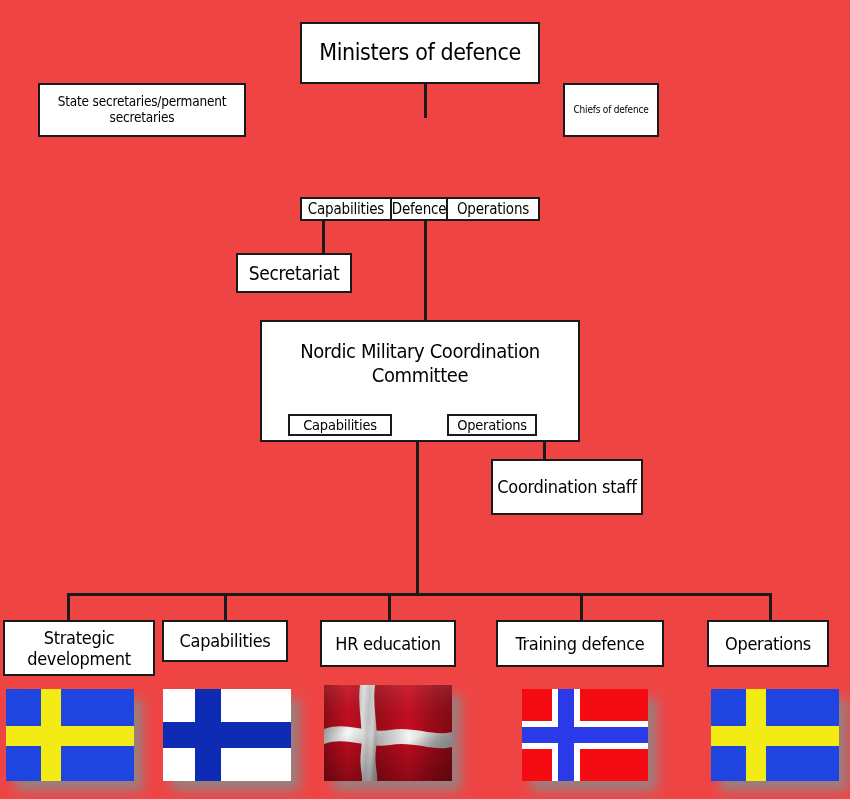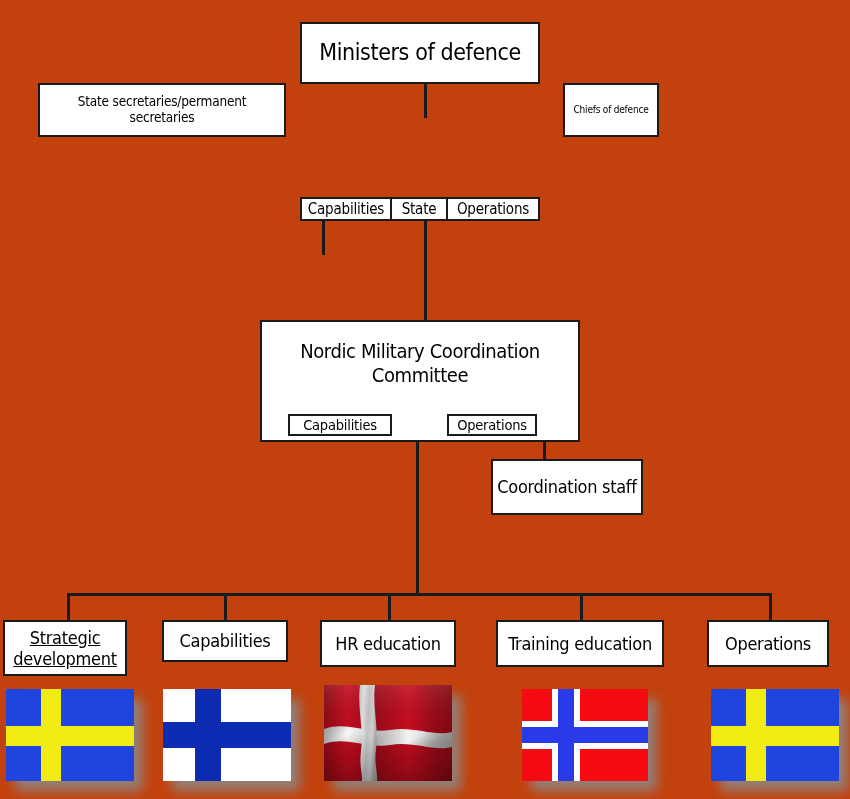--- a/index.html
+++ b/index.html
@@ -5,21 +5,21 @@
   html,body{margin:0;padding:0;background:#ffffff;}
   body{
     font-family:"DejaVu Sans Condensed","Liberation Sans",sans-serif;
     color:#000;
     -webkit-font-smoothing:antialiased;
   }
   #stage{
     position:relative;
     width:850px;
     height:799px;
-    background:#c2410c;
+    background:#ef4444;
     overflow:hidden;
   }
 
   
   .box{
     position:absolute;
     box-sizing:border-box;
     border:2px solid #1a1a1a;
     background:#ffffff;
     display:flex;
@@ -150,68 +150,71 @@
   <div class="vline" style="left:67px;  top:593px; height:28px;"></div>
   <div class="vline" style="left:224px; top:593px; height:28px;"></div>
   <div class="vline" style="left:388px; top:593px; height:28px;"></div>
   <div class="vline" style="left:580px; top:593px; height:28px;"></div>
   <div class="vline" style="left:769px; top:593px; height:28px;"></div>
 
   <div class="box f-min" style="left:300px; top:22px; width:240px; height:62px;">
     <span>Ministers of defence</span>
   </div>
 
-  <div class="box f-small" style="left:38px; top:83px; width:248px; height:54px;">
+  <div class="box f-small" style="left:38px; top:83px; width:208px; height:54px;">
     <span>State secretaries/permanent secretaries</span>
   </div>
 
   <div class="box f-chief" style="left:563px; top:83px; width:96px; height:54px;">
     <span>Chiefs of defence</span>
   </div>
 
 
   <div class="tabrow" style="left:300px; top:197px; width:240px; height:24px;">
     <div class="tab" style="width:92px;">
       <span>Capabilities</span>
     </div>
     <div class="tab" style="width:58px;">
-      <span>State</span>
+      <span>Defence</span>
     </div>
     <div class="tab" style="width:94px;">
       <span>Operations</span>
     </div>
   </div>
 
+  <div class="box f-secr" style="left:236px; top:253px; width:116px; height:40px;">
+    <span>Secretariat</span>
+  </div>
 
   <div class="box f-nmcc" style="left:260px; top:320px; width:320px; height:122px; align-items:flex-start; padding-top:18px;">
     <span>Nordic Military Coordination Committee</span>
   </div>
   <div class="subbox" style="left:288px; top:414px; width:104px; height:22px;">
     <span>Capabilities</span>
   </div>
   <div class="subbox" style="left:447px; top:414px; width:90px; height:22px;">
     <span>Operations</span>
   </div>
 
   <div class="box f-coord" style="left:468px; top:459px; width:152px; height:56px;margin-left:23px;">
     <span>Coordination staff</span>
   </div>
 
 
-  <div class="box f-copa" style="left:3px;   top:620px; width:124px; height:56px;text-decoration:underline;">
+  <div class="box f-copa" style="left:3px;   top:620px; width:152px; height:56px;">
     <span>Strategic development</span>
   </div>
   <div class="box f-copa" style="left:162px; top:620px; width:126px; height:42px;">
     <span>Capabilities</span>
   </div>
   <div class="box f-copa" style="left:320px; top:620px; width:136px; height:47px;">
     <span>HR education</span>
   </div>
   <div class="box f-copa" style="left:496px; top:620px; width:168px; height:47px;">
-    <span>Training education</span>
+    <span>Training defence</span>
   </div>
   <div class="box f-copa" style="left:707px; top:620px; width:122px; height:47px;">
     <span>Operations</span>
   </div>
 
   <div class="flagwrap" style="left:6px; top:689px; width:128px; height:92px;">
     <div class="flagshadow"></div>
     <div class="flag fs-sweden">
       <div class="bar" style="left:0;top:37px;width:100%;height:20px;background:#f2ec14;"></div>
       <div class="bar" style="left:35px;top:0;width:20px;height:100%;background:#f2ec14;"></div>

